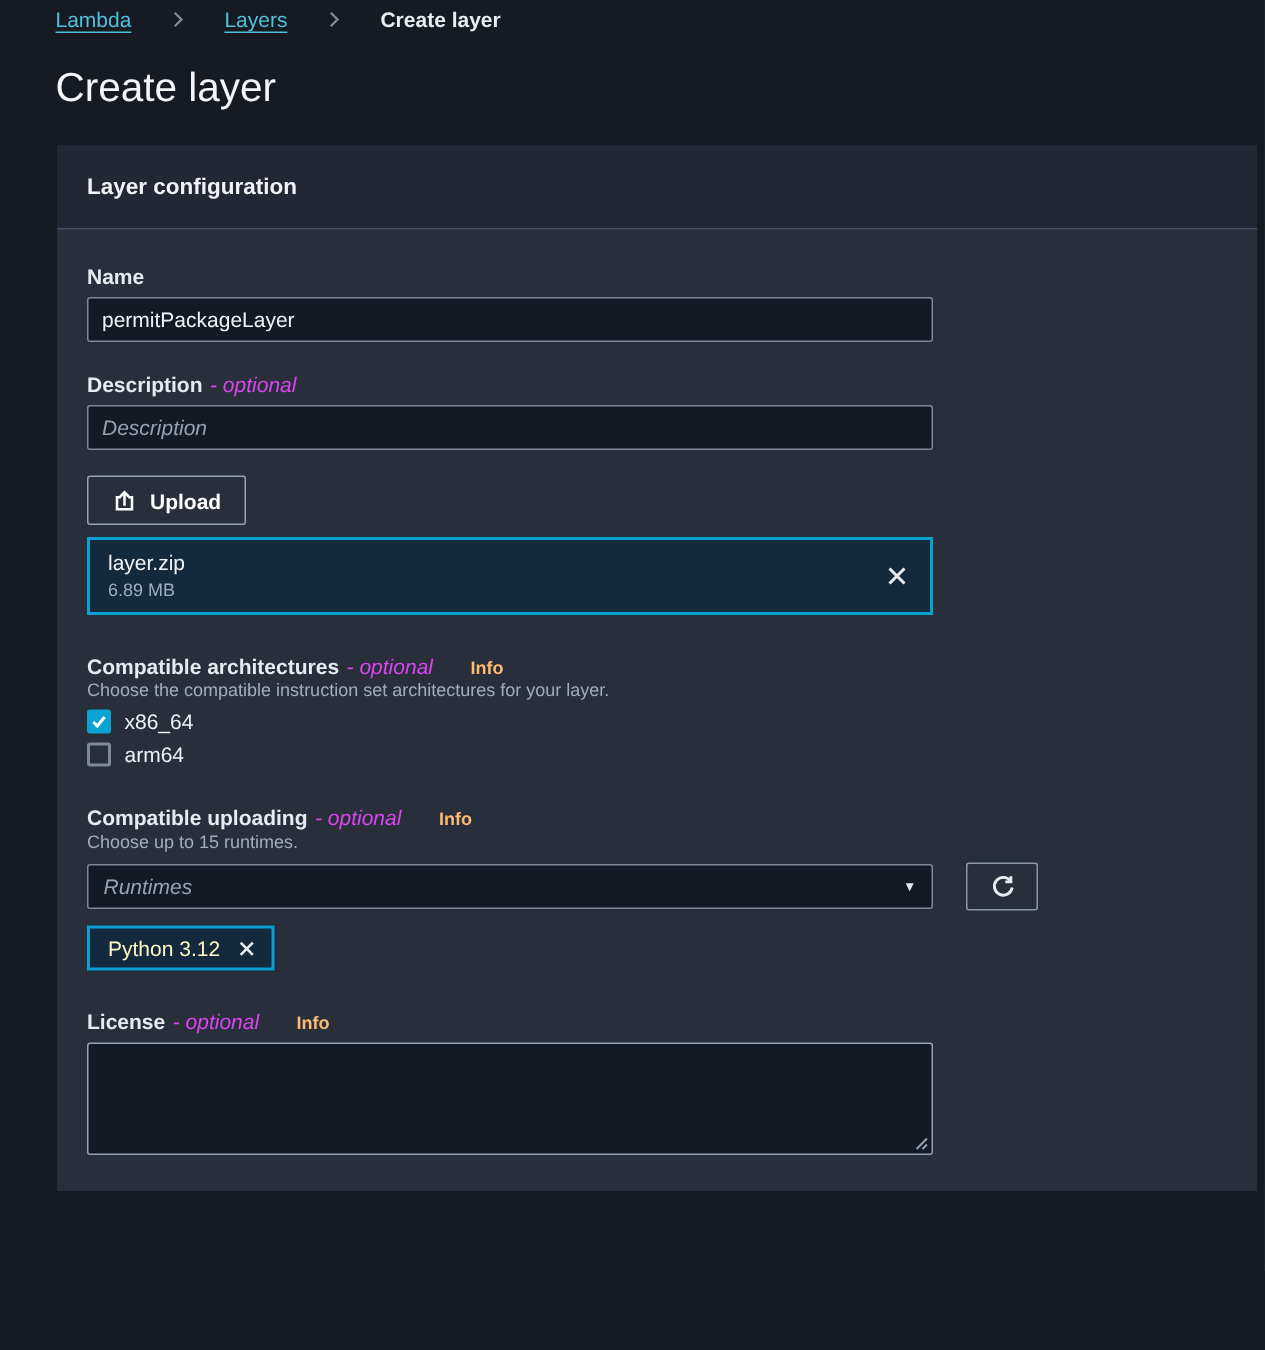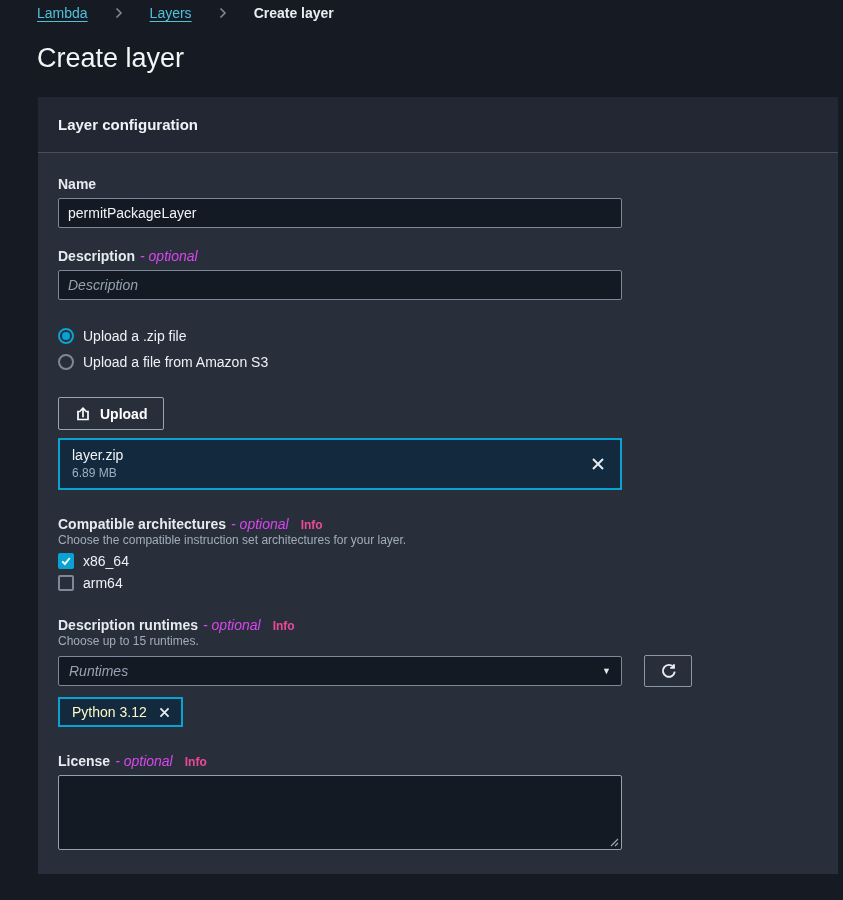--- a/index.html
+++ b/index.html
@@ -21,21 +21,21 @@
   .page-title { margin:22px 0 0 37px; font-size:27px; font-weight:500; color:#f3f5f7; }
 
   
   .panel { margin:23px 5px 0 38px; background:#292f3a; }
   .panel-header { background:#222733; border-bottom:1px solid #454f5f; padding:19px 20px; font-size:15px; font-weight:700; color:#f0f3f6; }
   .panel-body { padding:23px 20px 21px 20px; }
 
   .label-row { display:flex; align-items:baseline; margin-bottom:6px; }
   .field-label { font-size:14px; font-weight:600; color:#e6ebf0; }
   .optional { font-weight:400; color:#d946ef; margin-left:5px; }
-  .info-link { margin-left:12px; font-size:12px; font-weight:700; color:#ec4899; cursor:pointer; }
+  .info-link { font-size:12px; font-weight:700; color:#fdba74; cursor:pointer;padding-left:25px; }
   .field-desc { font-size:12px; color:#a0adba; margin:-2px 0 6px 0; }
 
   .text-input {
     width:564px; height:30px; background:#141a24; border:1px solid #7d8998;
     border-radius:2px; color:#f1f4f7; font-size:14px; padding:0 9px;
     font-family:inherit; outline:none;
   }
   .text-input::placeholder { color:#95a2b0; font-style:italic; }
 
   .group-name { margin-bottom:20px; }
@@ -135,30 +135,20 @@
     
     <div class="group-desc">
       <div class="label-row">
         <span class="field-label">Description</span>
         <em class="optional">- optional</em>
       </div>
       <input class="text-input" type="text" placeholder="Description" style="">
     </div>
 
     
-    <div class="radio-group">
-      <div class="option-row">
-        <span class="radio selected"></span>
-        <span>Upload a .zip file</span>
-      </div>
-      <div class="option-row">
-        <span class="radio"></span>
-        <span>Upload a file from Amazon S3</span>
-      </div>
-    </div>
 
     
     <button class="upload-btn">
       <span style="display:flex;">
         <svg width="16" height="16" viewBox="0 0 16 16" fill="none" stroke="#ffffff" stroke-width="1.7">
           <path d="M5.6 5.5 H3 V13.5 H13 V5.5 H10.4"></path>
           <path d="M8 11.2 V2.4"></path>
           <path d="M5.2 5 L8 2.2 L10.8 5"></path>
         </svg>
       </span>
@@ -196,21 +186,21 @@
       </div>
       <div class="option-row cb-row">
         <span class="checkbox"></span>
         <span>arm64</span>
       </div>
     </div>
 
     
     <div class="section">
       <div class="label-row" style="margin-bottom:3px;">
-        <span class="field-label">Description runtimes</span>
+        <span class="field-label">Compatible uploading</span>
         <em class="optional">- optional</em>
         <a class="info-link">Info</a>
       </div>
       <div class="field-desc">Choose up to 15 runtimes.</div>
       <div class="select-row">
         <div class="select">
           <span class="select-placeholder">Runtimes</span>
           <span class="caret">▼</span>
         </div>
         <button class="refresh-btn">

